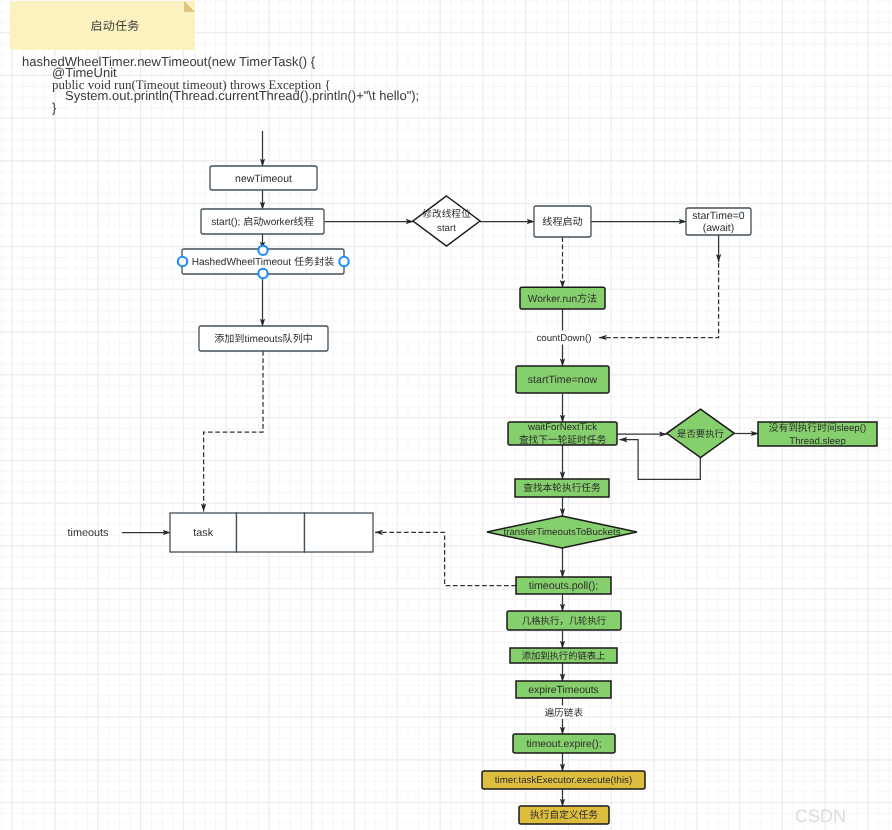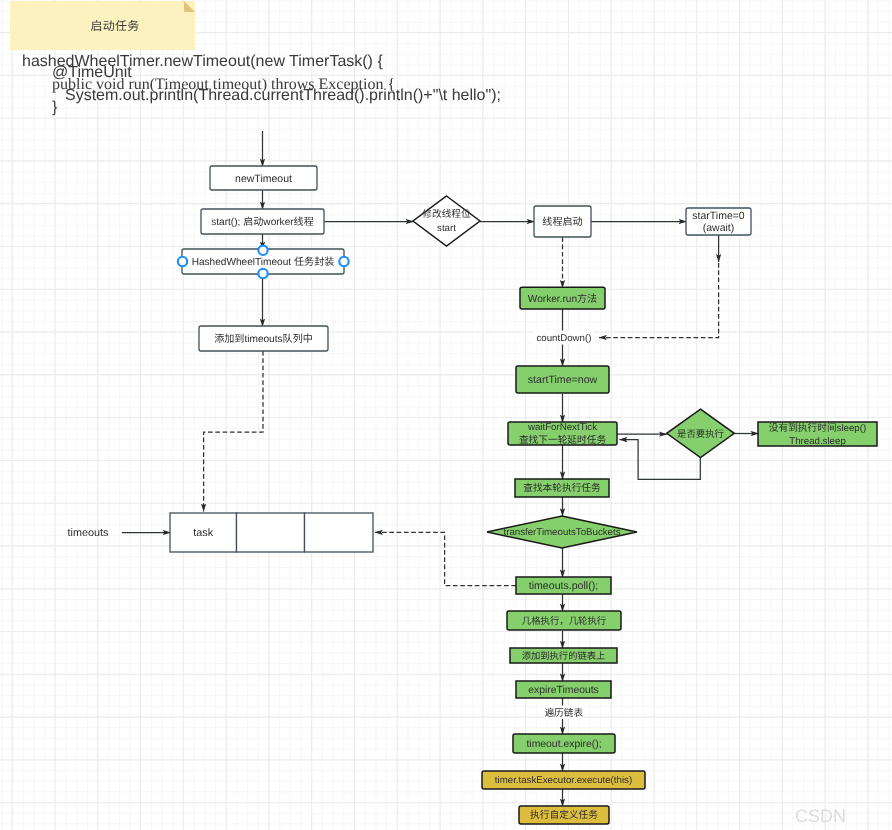--- a/index.html
+++ b/index.html
@@ -22,21 +22,21 @@
   
   #note{position:absolute;left:10px;top:1px;width:185px;height:48.6px;
         background:#FCF2C0;}
   .note-fold{position:absolute;right:0;top:0;width:11px;height:11px;
         background:#DEC47C;clip-path:polygon(0 0, 0 100%, 100% 100%);}
   .note-title{position:absolute;left:0;top:20.2px;width:210px;text-align:center;
         font-size:12px;line-height:10px;color:#3b3b3b;letter-spacing:.2px;
         transform:translateX(0px);}
 
   
-  #code{position:absolute;left:22px;top:55.5px;font-size:16px;color:#3a3a3a;
+  #code{position:absolute;left:22px;top:55.5px;font-size:13px;color:#3a3a3a;
         white-space:pre;}
   .cl{white-space:pre;height:11.6px;line-height:11.6px;}
   .cl0{margin-left:0px;}
   .cl1{margin-left:30px;}
   .cl2{margin-left:30px;font-family:Liberation Serif, serif;}
   .cl3{margin-left:43px;}
   .cl4{margin-left:30px;}
   .cl5{margin-left:19px;}
 
   #watermark{position:absolute;left:795px;top:806px;font-size:18px;color:#dcdcdc;}

